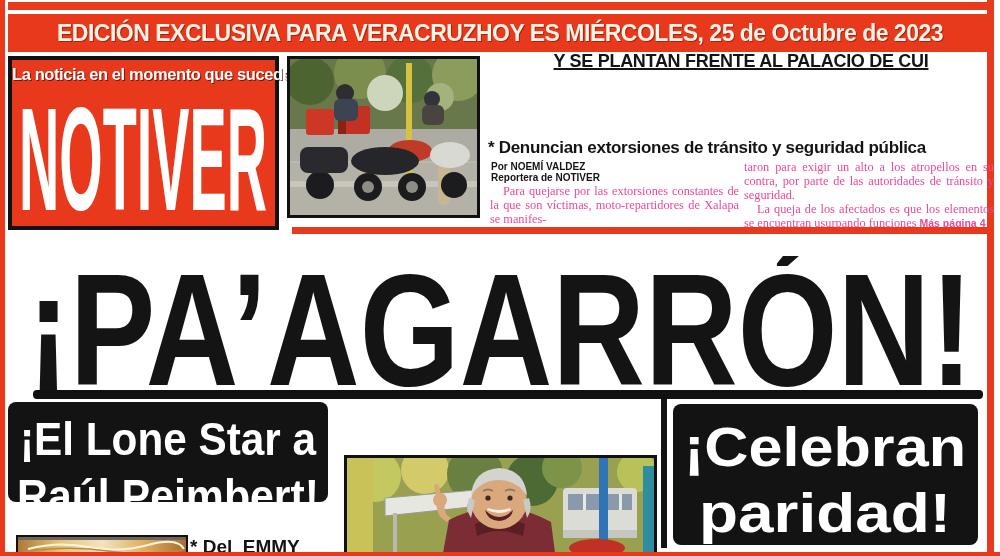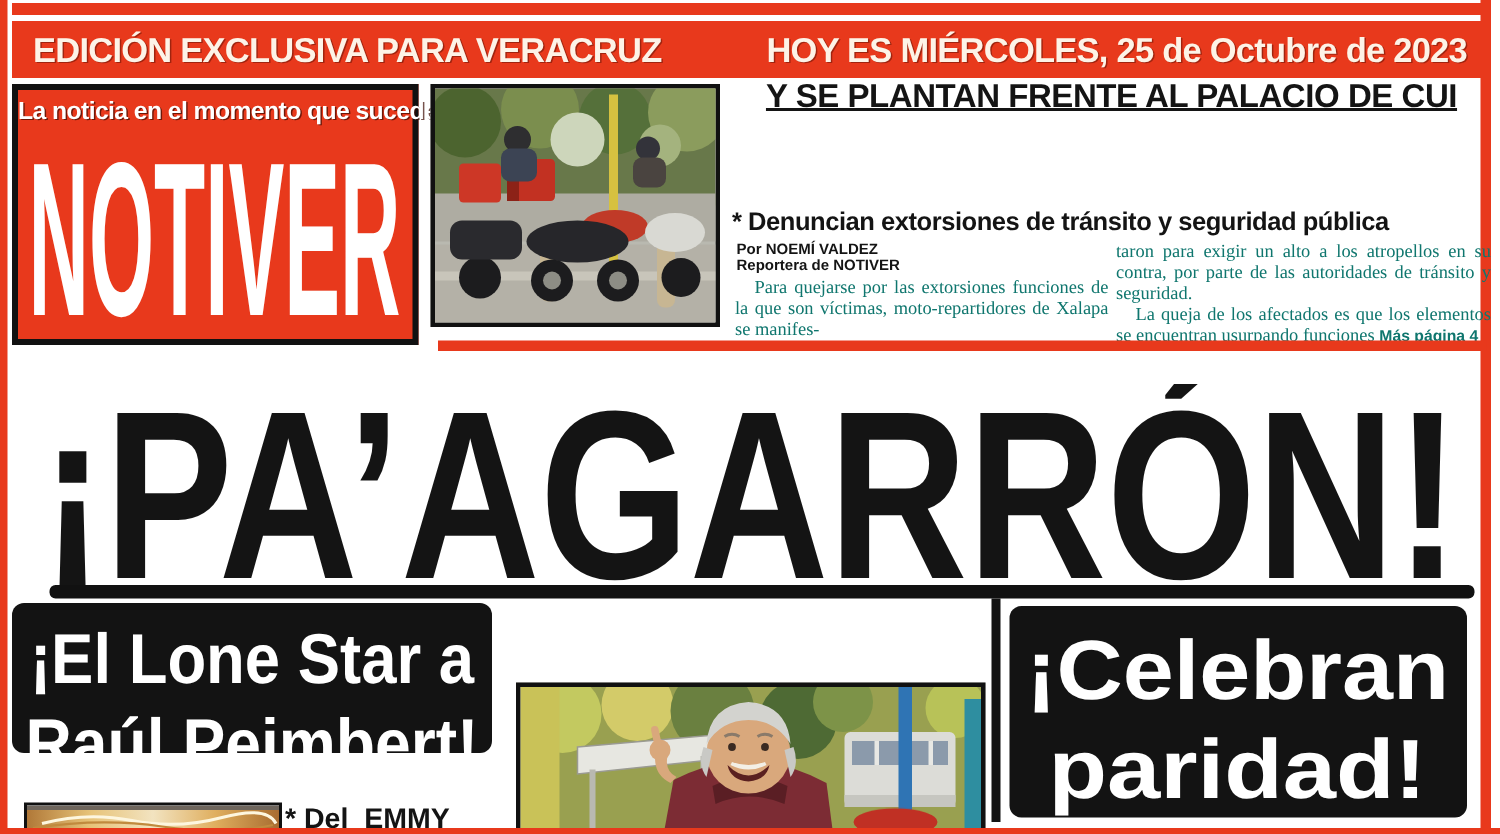--- a/index.html
+++ b/index.html
@@ -7,50 +7,50 @@
     position:relative;width:1000px;height:556px;background:#ffffff;
     overflow:hidden;font-family:"Liberation Sans",sans-serif;color:#141414;
   }
   .abs{position:absolute;}
   
   .frame{background:#e8391c;}
   
   #topstrip{left:8px;top:2px;width:982px;height:8px;}
   #banner{
     left:8px;top:14px;width:984px;height:38px;background:#e8391c;
-    display:flex;justify-content:space-between;align-items:center;
+    display:flex;justify-content:center;align-items:center;
     padding:0 14px;box-sizing:border-box;
     color:#fdf3e7;font-weight:bold;font-size:23px;letter-spacing:-0.5px;
     text-shadow:1px 1px 0 rgba(100,20,5,.55);white-space:nowrap;
   }
   
   #masthead{
     left:8px;top:56px;width:271px;height:174px;background:#e8391c;
     border:4px solid #111;box-sizing:border-box;text-align:center;
   }
   #masthead .tagline{
     margin-top:5px;font-weight:bold;font-size:16.5px;color:#fff;
     letter-spacing:-0.4px;text-shadow:1px 1px 0 rgba(60,10,0,.7);white-space:nowrap;
   }
   svg text{font-family:"Liberation Sans",sans-serif;font-weight:bold;}
   
   .photoframe{border:3px solid #111;box-sizing:border-box;background:#cfcfc8;}
   
   #kicker1{
-    left:488px;top:51px;width:506px;text-align:center;font-weight:bold;font-size:22px;
+    left:488px;top:51px;width:506px;text-align:center;font-weight:bold;font-size:18px;
     text-decoration:underline;text-decoration-thickness:2px;white-space:nowrap;letter-spacing:-0.3px;
   }
   #rebelbox{left:488px;top:67px;width:506px;height:69px;background:#111;}
   #subhead1{
     left:488px;top:138px;width:506px;font-weight:bold;font-size:17px;letter-spacing:-0.3px;white-space:nowrap;
   }
   .byline{left:491px;top:161px;font-size:10px;font-weight:bold;line-height:11px;}
   .bodycol{
     font-family:"Liberation Serif",serif;font-size:12.3px;line-height:13.9px;
-    text-align:justify;color:#0f766e;
+    text-align:justify;color:#ec4899;
   }
   #bodycol1{left:490px;top:185px;width:249px;text-indent:13px;}
   #bodycol2{left:744px;top:161px;width:250px;}
   #bodycol2 .p2{text-indent:13px;}
   .morelink{font-family:"Liberation Sans",sans-serif;font-weight:bold;font-size:10.5px;}
   #redbar{left:292px;top:227px;width:699px;height:7px;}
   
   #kicker2{
     left:280px;top:236px;width:420px;text-align:center;font-weight:bold;font-size:17px;
     text-decoration:underline;text-decoration-thickness:2px;white-space:nowrap;
@@ -129,21 +129,21 @@
       <rect x="10" y="88" width="48" height="26" rx="8" fill="#2a2a2e"></rect>
     </svg>
   </div>
 
   <div class="abs" id="kicker1">Y SE PLANTAN FRENTE AL PALACIO DE CUI</div>
   <div class="abs" id="subhead1">* Denuncian extorsiones de tránsito y seguridad pública</div>
   <div class="abs byline">
     <div>Por NOEMÍ VALDEZ</div>
     <div>Reportera de NOTIVER</div>
   </div>
-  <div class="abs bodycol" id="bodycol1">Para quejarse por las extorsiones funciones de la que son víctimas, moto-repartidores de Xalapa se manifes-</div>
+  <div class="abs bodycol" id="bodycol1">Para quejarse por las extorsiones constantes de la que son víctimas, moto-repartidores de Xalapa se manifes-</div>
   <div class="abs bodycol" id="bodycol2">
     <span>taron para exigir un alto a los atropellos en su contra, por parte de las autoridades de tránsito y seguridad.</span>
     <div class="p2"><span>La queja de los afectados es que los elementos se encuentran usurpando funciones</span>
       <span class="morelink">Más página 4</span></div>
   </div>
   <div class="abs frame" id="redbar"></div>
 
   <svg class="abs" id="bigheadline" viewBox="0 0 984 134">
     <text x="492" y="129" font-size="160" fill="#141414" text-anchor="middle" textLength="946" lengthAdjust="spacingAndGlyphs">¡PA’AGARRÓN!</text>
   </svg>

